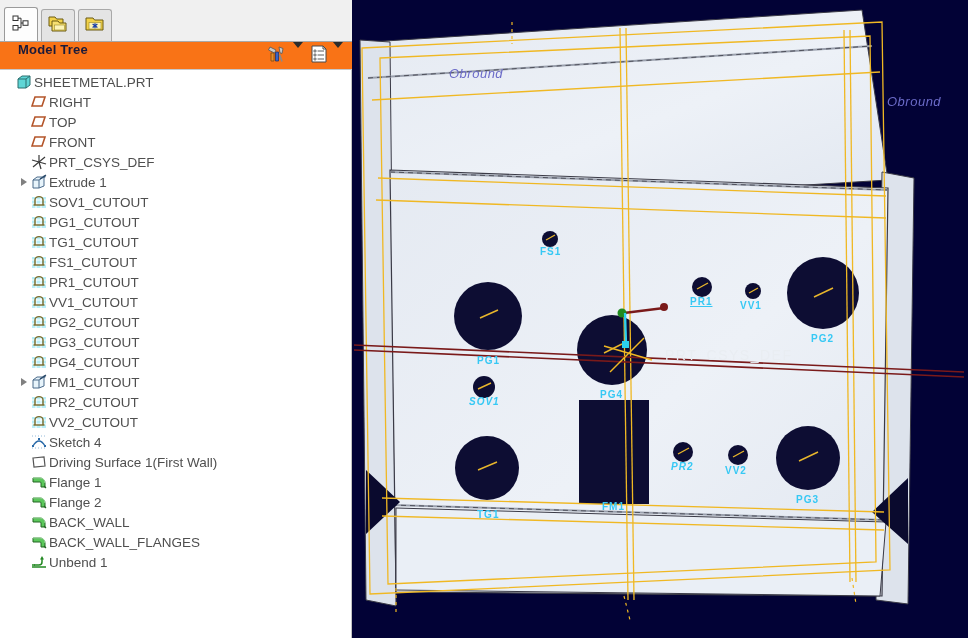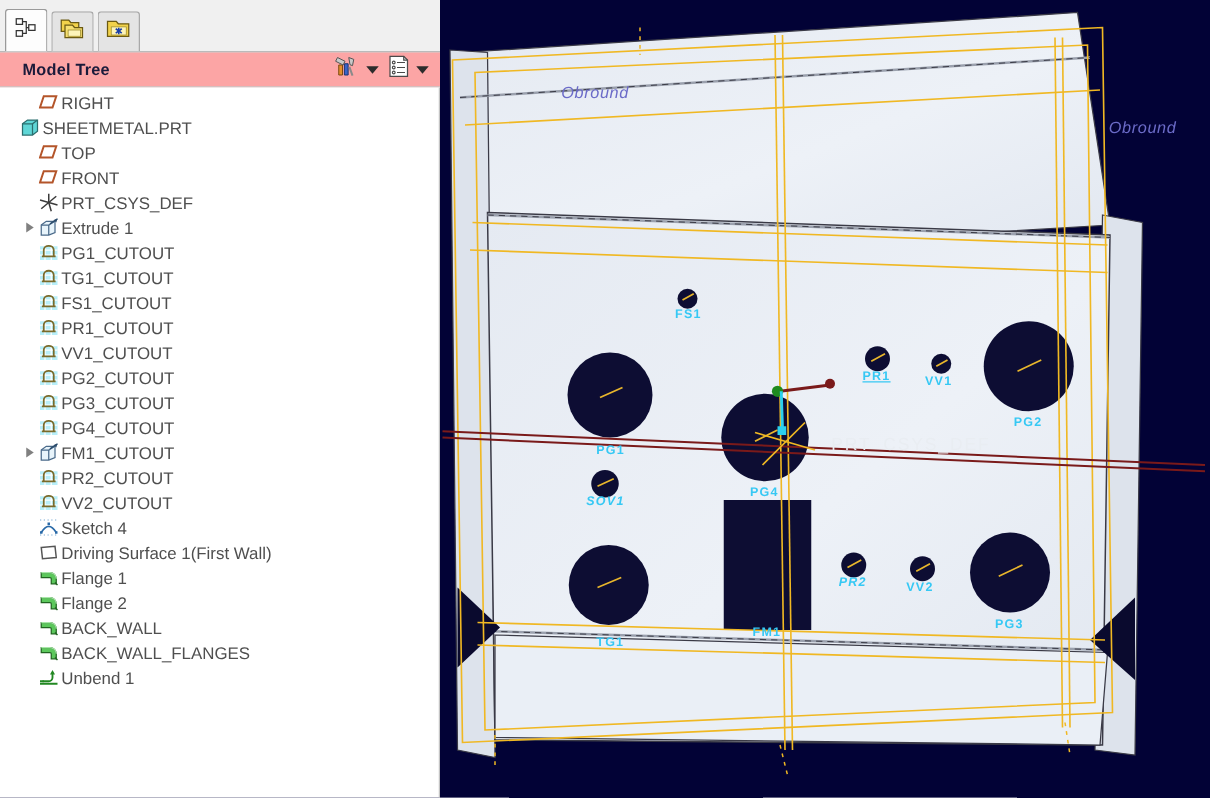--- a/index.html
+++ b/index.html
@@ -31,23 +31,23 @@
     border:1px solid #a9a9a9;border-bottom:none;
     border-radius:3px 3px 0 0;
     background:#e4e4e4;
     display:flex;align-items:center;justify-content:center;
     box-sizing:border-box;cursor:pointer;
   }
   .tab.active{background:#fdfdfd;border-color:#9a9a9a;height:34px;}
 
   
   #tree-header{
-    height:28px;background:#fca5a5;
+    height:28px;background:#f97316;
     border-bottom:1px solid #c8c8c8;
-    display:flex;align-items:center;
+    display:flex;
     box-sizing:border-box;
     padding:0 4px 0 18px;
   }
   #tree-header .title{
     font-size:13px;font-weight:bold;color:#1a1a3a;
     flex:1;letter-spacing:.2px;
   }
   .hdr-btn{display:flex;align-items:center;cursor:pointer;padding:0 1px;}
   .caret{
     width:0;height:0;margin:0 5px 0 3px;
@@ -171,39 +171,39 @@
             <line x1="8.6" y1="7" x2="15" y2="7" stroke="#4a4a4a" stroke-width=".9"></line>
             <line x1="8.6" y1="11" x2="15" y2="11" stroke="#4a4a4a" stroke-width=".9"></line>
             <line x1="8.6" y1="15" x2="15" y2="15" stroke="#4a4a4a" stroke-width=".9"></line>
           </svg>
         </span>
       </span>
       <span class="caret"></span>
     </div>
 
     <div id="tree-body">
-        <div class="tree-row ind1">
-          <span class="exp"></span>
-          <span class="ico">
-            <svg width="16" height="16" viewBox="0 0 16 16">
-              <polygon points="4,3 14,3 11,12 1,12" fill="none" stroke="#b4552a" stroke-width="1.6"></polygon>
-            </svg>
-          </span>
-          <span class="lbl">RIGHT</span>
-        </div>
         <div class="tree-row ind0">
           <span class="exp"></span>
           <span class="ico">
             <svg width="16" height="16" viewBox="0 0 16 16">
               <polygon points="2,5 6,2 14,2 14,11 10,14 2,14" fill="#5fd6d6" stroke="#2b6e6e" stroke-width="1"></polygon>
               <polyline points="2,5 10,5 14,2" fill="none" stroke="#2b6e6e" stroke-width="1"></polyline>
               <line x1="10" y1="5" x2="10" y2="14" stroke="#2b6e6e" stroke-width="1"></line>
             </svg>
           </span>
           <span class="lbl">SHEETMETAL.PRT</span>
+        </div>
+        <div class="tree-row ind1">
+          <span class="exp"></span>
+          <span class="ico">
+            <svg width="16" height="16" viewBox="0 0 16 16">
+              <polygon points="4,3 14,3 11,12 1,12" fill="none" stroke="#b4552a" stroke-width="1.6"></polygon>
+            </svg>
+          </span>
+          <span class="lbl">RIGHT</span>
         </div>
         <div class="tree-row ind1">
           <span class="exp"></span>
           <span class="ico">
             <svg width="16" height="16" viewBox="0 0 16 16">
               <polygon points="4,3 14,3 11,12 1,12" fill="none" stroke="#b4552a" stroke-width="1.6"></polygon>
             </svg>
           </span>
           <span class="lbl">TOP</span>
         </div>
@@ -239,20 +239,37 @@
           <span class="ico">
             <svg width="16" height="16" viewBox="0 0 16 16">
               <polygon points="2,6 6,3 13,3 13,12 8,14 2,14" fill="#e8f4fb" stroke="#4a6a8a" stroke-width="1"></polygon>
               <polyline points="2,6 8,6 13,3" fill="none" stroke="#4a6a8a" stroke-width="1"></polyline>
               <line x1="8" y1="6" x2="8" y2="14" stroke="#4a6a8a" stroke-width="1"></line>
               <line x1="9" y1="5" x2="15" y2="1" stroke="#2a4a6a" stroke-width="1.2"></line>
               <polygon points="15,1 12,2 14,4" fill="#2a4a6a"></polygon>
             </svg>
           </span>
           <span class="lbl">Extrude 1</span>
+        </div>
+        <div class="tree-row ind1">
+          <span class="exp"></span>
+          <span class="ico">
+            <svg width="16" height="16" viewBox="0 0 16 16">
+              <rect x="1" y="3" width="14" height="11" fill="#b8eef8"></rect>
+              <g stroke="#ffffff" stroke-width="1">
+                <line x1="1" y1="6" x2="15" y2="6"></line>
+                <line x1="1" y1="10" x2="15" y2="10"></line>
+                <line x1="5" y1="3" x2="5" y2="14"></line>
+                <line x1="10" y1="3" x2="10" y2="14"></line>
+              </g>
+              <path d="M4 11 V6 a4 3.4 0 0 1 8 0 V11" fill="none" stroke="#7a6a2a" stroke-width="1.4"></path>
+              <line x1="2.5" y1="11" x2="13.5" y2="11" stroke="#7a6a2a" stroke-width="1.4"></line>
+            </svg>
+          </span>
+          <span class="lbl">SOV1_CUTOUT</span>
         </div>
         <div class="tree-row ind1">
           <span class="exp"></span>
           <span class="ico">
             <svg width="16" height="16" viewBox="0 0 16 16">
               <rect x="1" y="3" width="14" height="11" fill="#b8eef8"></rect>
               <g stroke="#ffffff" stroke-width="1">
                 <line x1="1" y1="6" x2="15" y2="6"></line>
                 <line x1="1" y1="10" x2="15" y2="10"></line>
                 <line x1="5" y1="3" x2="5" y2="14"></line>

